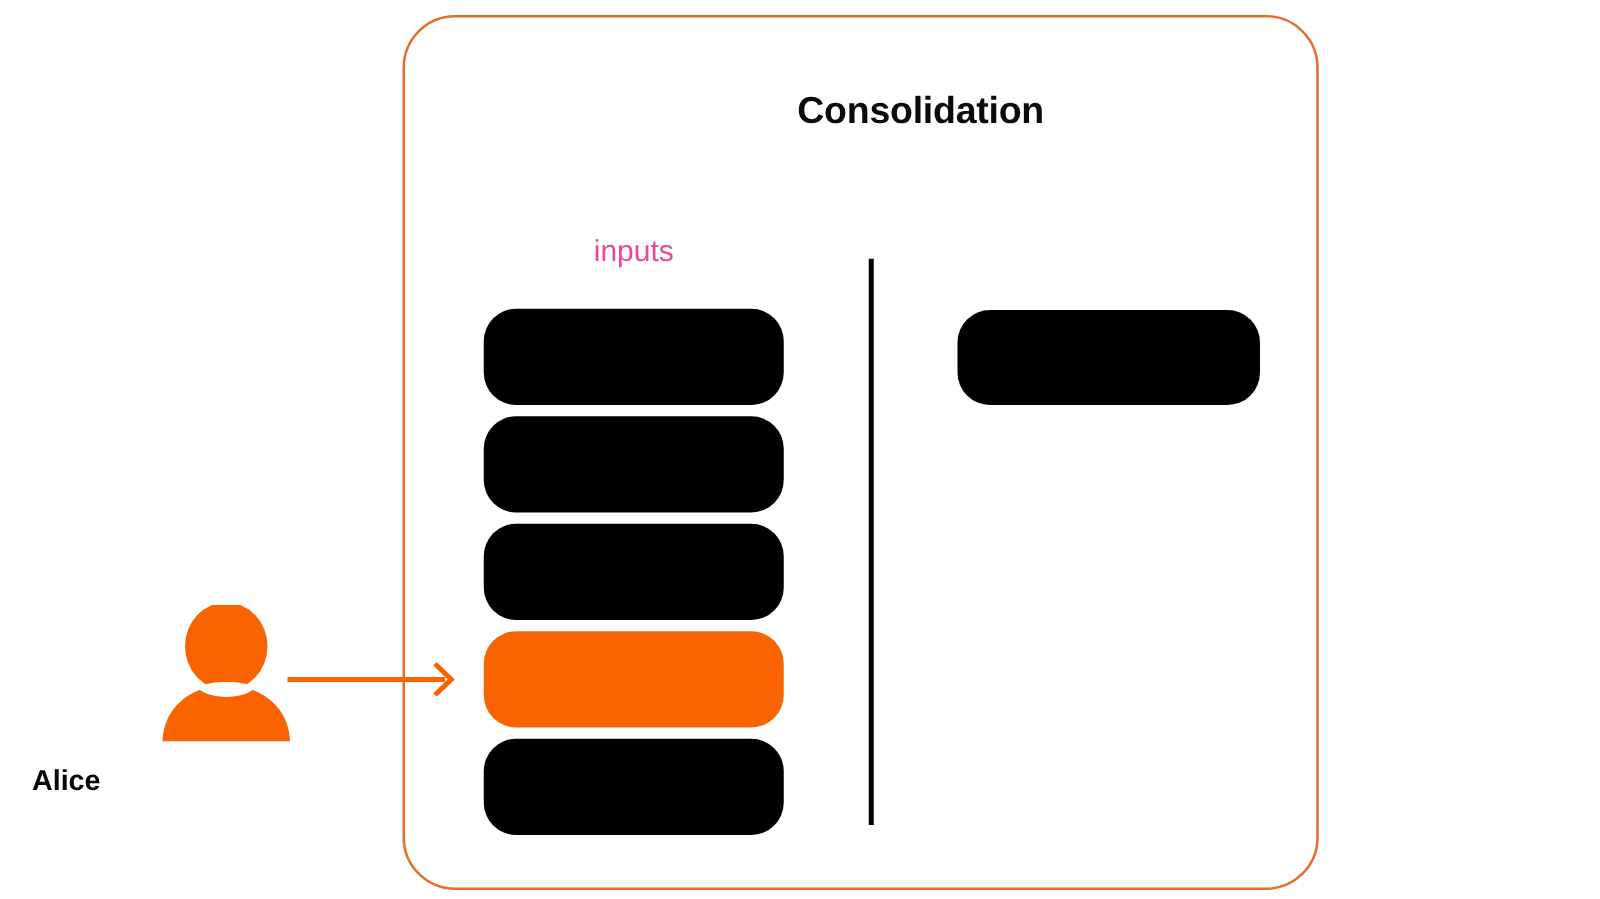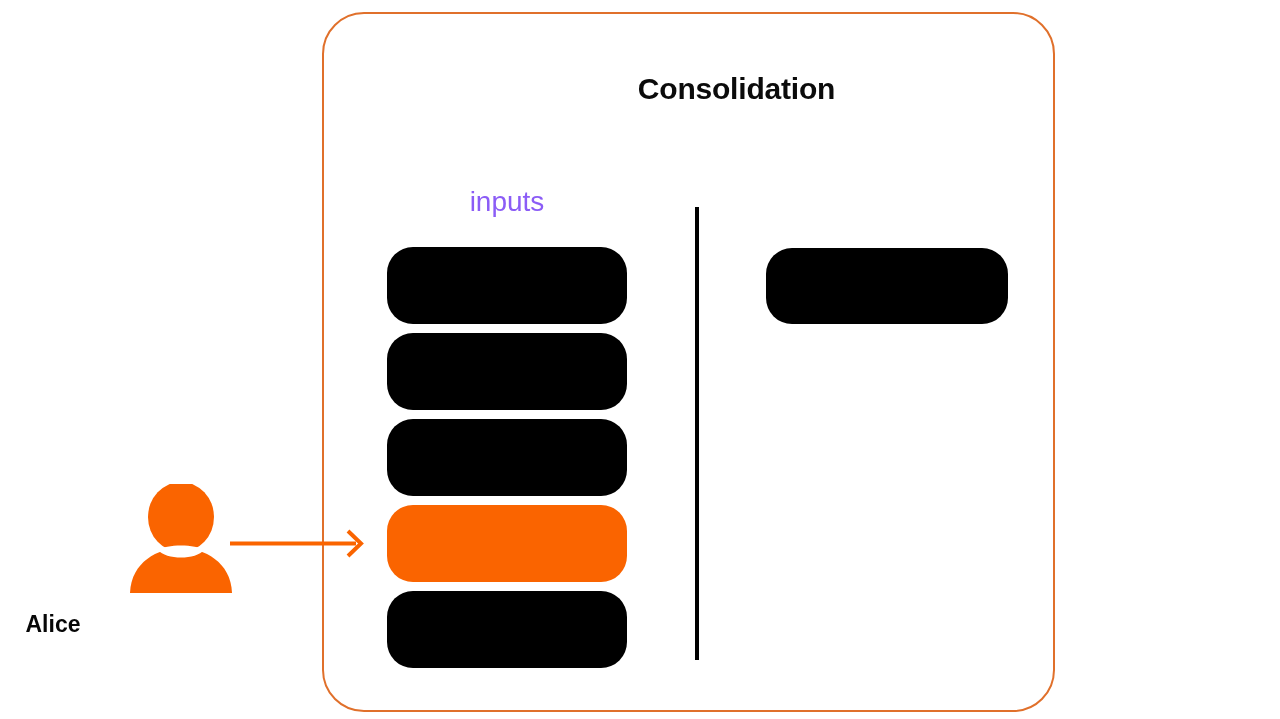--- a/index.html
+++ b/index.html
@@ -47,23 +47,23 @@
     color: #0b0b0b;
     letter-spacing: -0.2px;
     font-family: "Liberation Sans", sans-serif;
     line-height: 38px;
     margin-left: 48px;
   }
 
   
   .col-label {
     position: absolute;
-    font-size: 28px;
+    font-size: 24px;
     font-weight: 400;
-    color: #8b5cf6;
+    color: #ec4899;
     line-height: 34px;
     font-family: "Liberation Sans", sans-serif;
     text-align: center;
   }
   .col-label.inputs {
     left: 387px;
     top: 185px;
     width: 240px;
   }
   .col-label.outputs {

